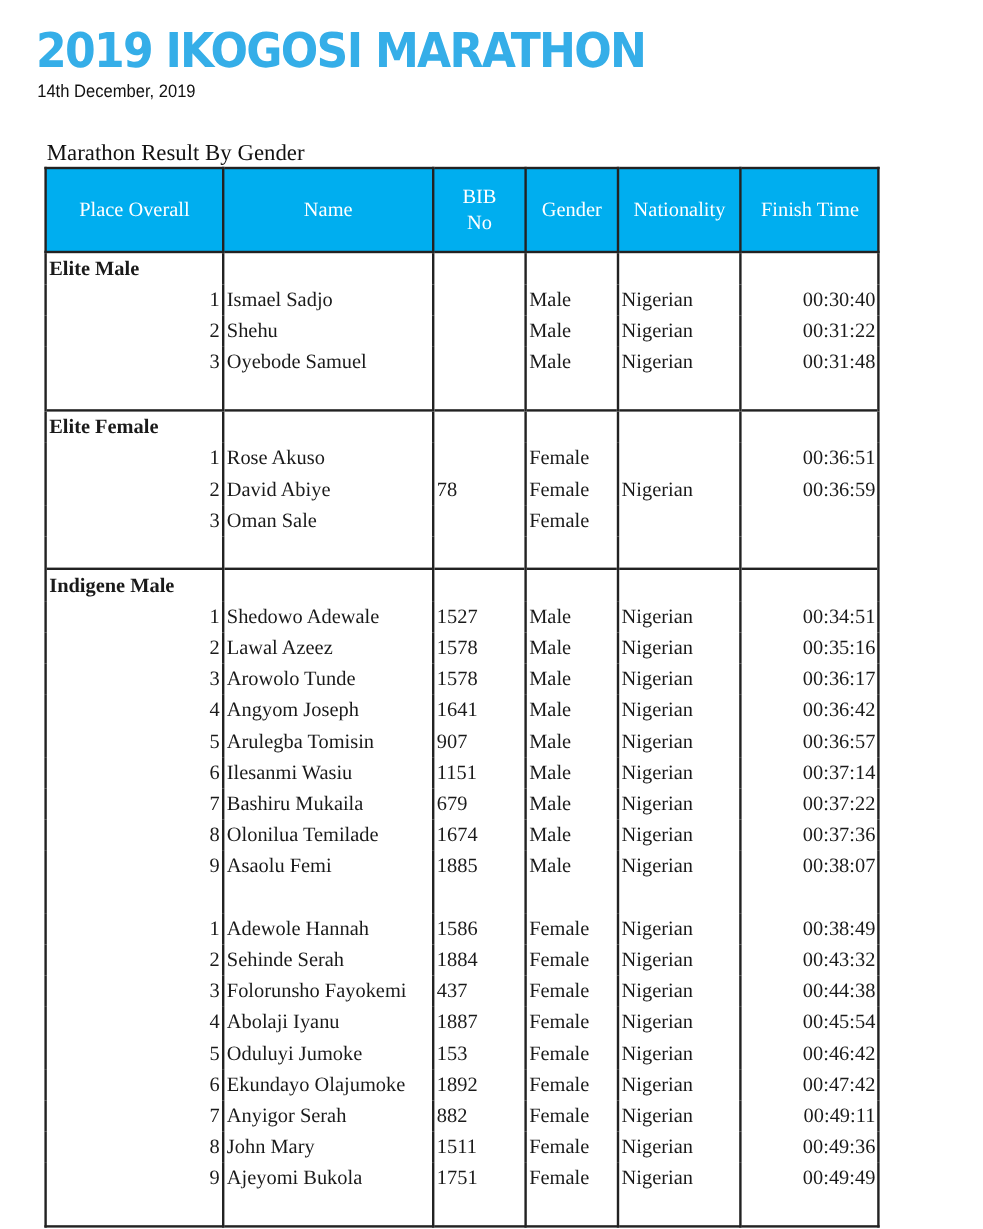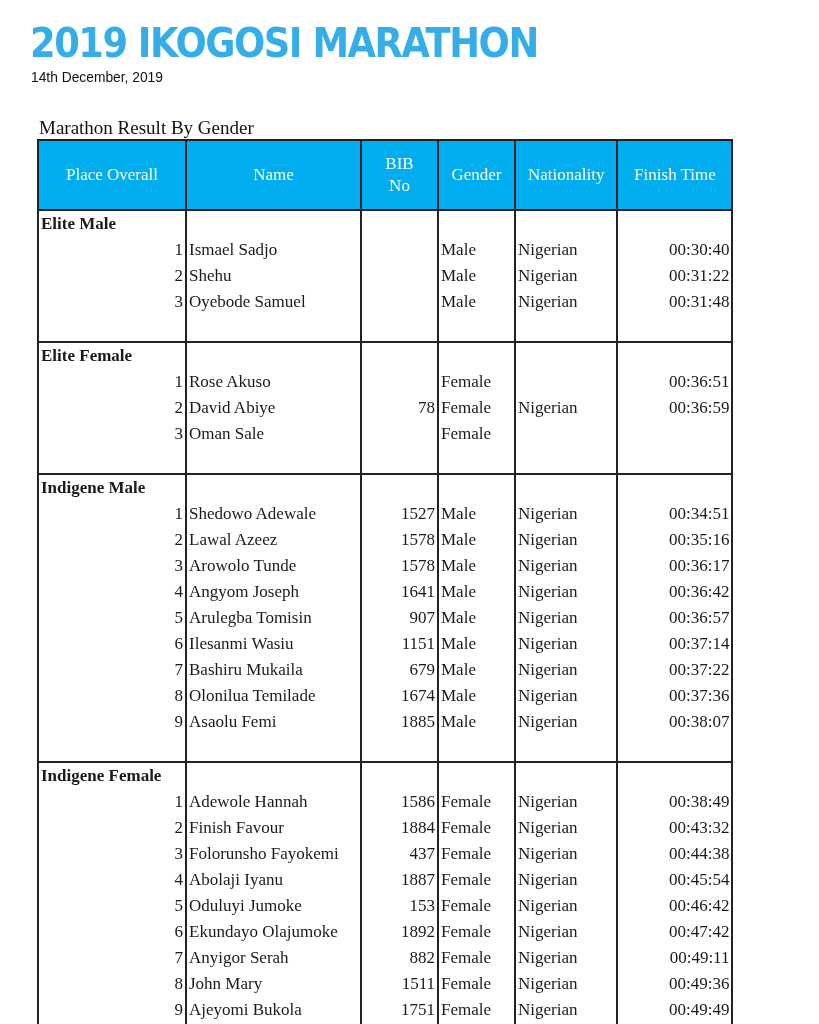--- a/index.html
+++ b/index.html
@@ -31,21 +31,21 @@
     border: 2px solid #222; line-height: 22px;
   }
   table.results td {
     border-left: 2px solid #222; border-right: 2px solid #222;
     padding: 0 2px; height: 26px; line-height: 26px; white-space: nowrap;
   }
   tr.group-head td { border-top: 2px solid #222; height: 26px; }
   tr.group-head td.gname { font-weight: bold; padding-left: 2px; margin-left: 32px; }
   tr.spacer td { height: 26px; }
   tr.last td { border-bottom: 2px solid #222; }
-  td.num { text-align: right; }
+  td.num { }
   td.place { text-align: right; padding-right: 2px; }
   td.time { text-align: right; }
   col.c1 { width: 148px; } col.c2 { width: 175px; } col.c3 { width: 77px; }
   col.c4 { width: 77px; } col.c5 { width: 99px; } col.c6 { width: 115px; }
 </style>
 </head>
 <body>
 
 <div class="title">2019 IKOGOSI MARATHON</div>
 <div class="date">14th December, 2019</div>
@@ -232,39 +232,31 @@
         <td class="time">00:38:07</td>
       </tr>
       <tr class="spacer">
         <td></td>
         <td></td>
         <td></td>
         <td></td>
         <td></td>
         <td></td>
       </tr>
-      <tr class="group-head">
-        <td class="gname">Indigene Female</td>
-        <td></td>
-        <td></td>
-        <td></td>
-        <td></td>
-        <td></td>
-      </tr>
       <tr>
         <td class="place">1</td>
         <td>Adewole Hannah</td>
         <td class="num">1586</td>
         <td>Female</td>
         <td>Nigerian</td>
         <td class="time">00:38:49</td>
       </tr>
       <tr>
         <td class="place">2</td>
-        <td>Finish Favour</td>
+        <td>Sehinde Serah</td>
         <td class="num">1884</td>
         <td>Female</td>
         <td>Nigerian</td>
         <td class="time">00:43:32</td>
       </tr>
       <tr>
         <td class="place">3</td>
         <td>Folorunsho Fayokemi</td>
         <td class="num">437</td>
         <td>Female</td>

